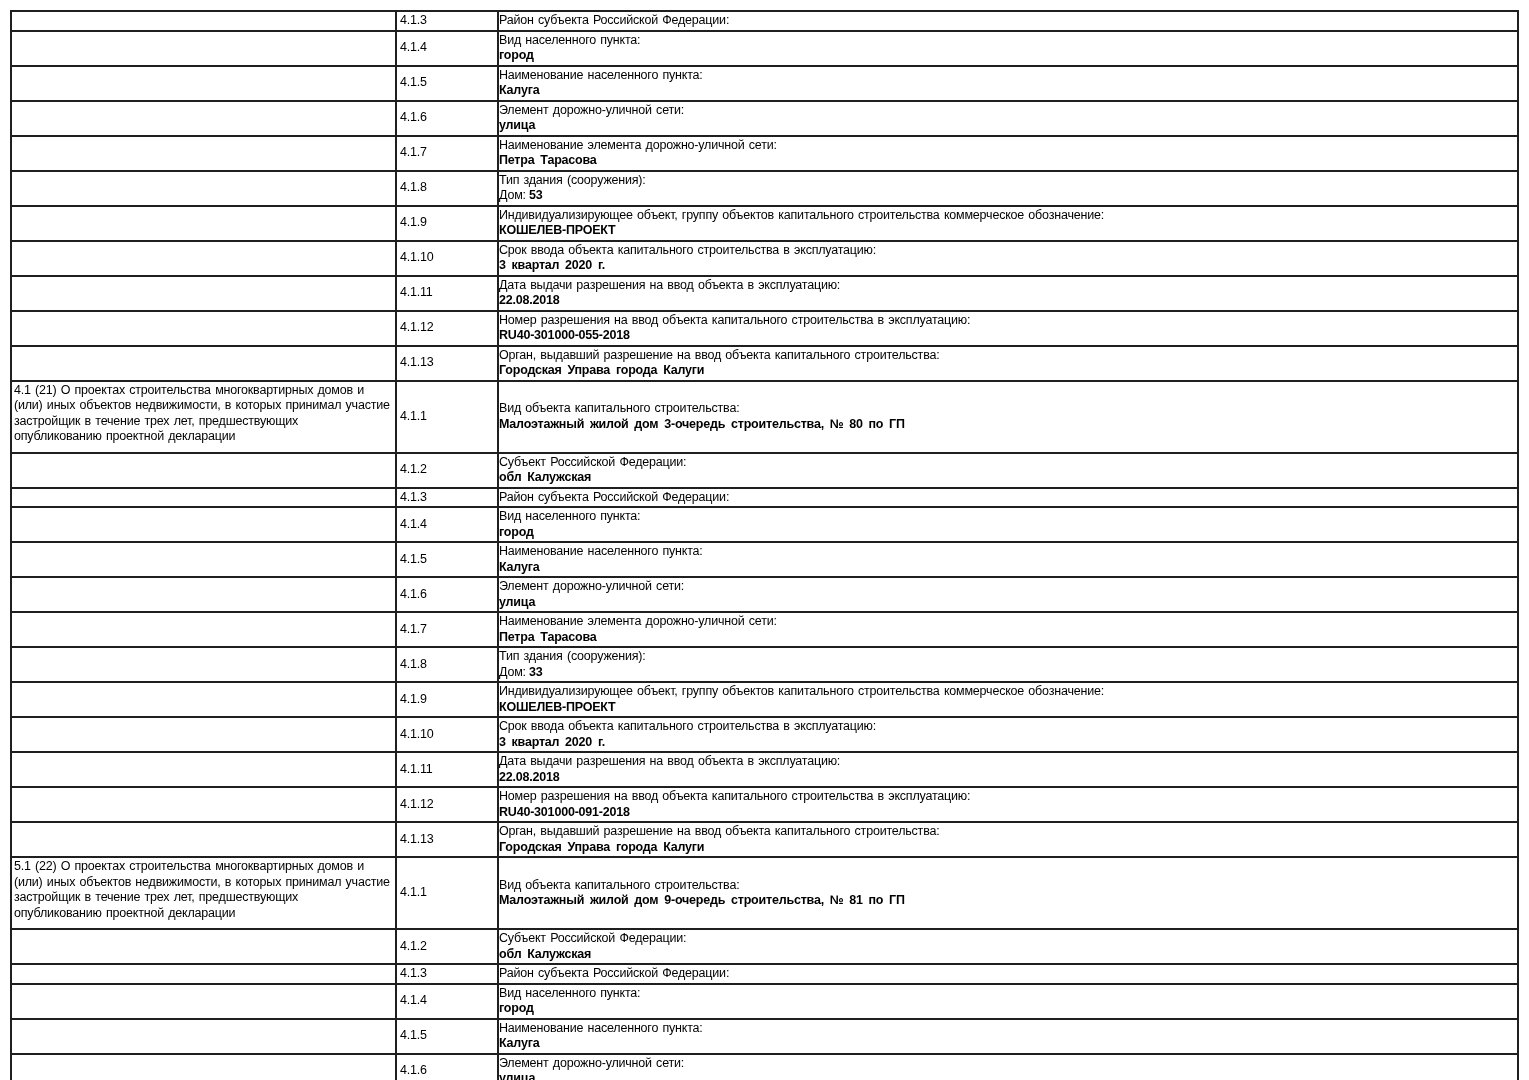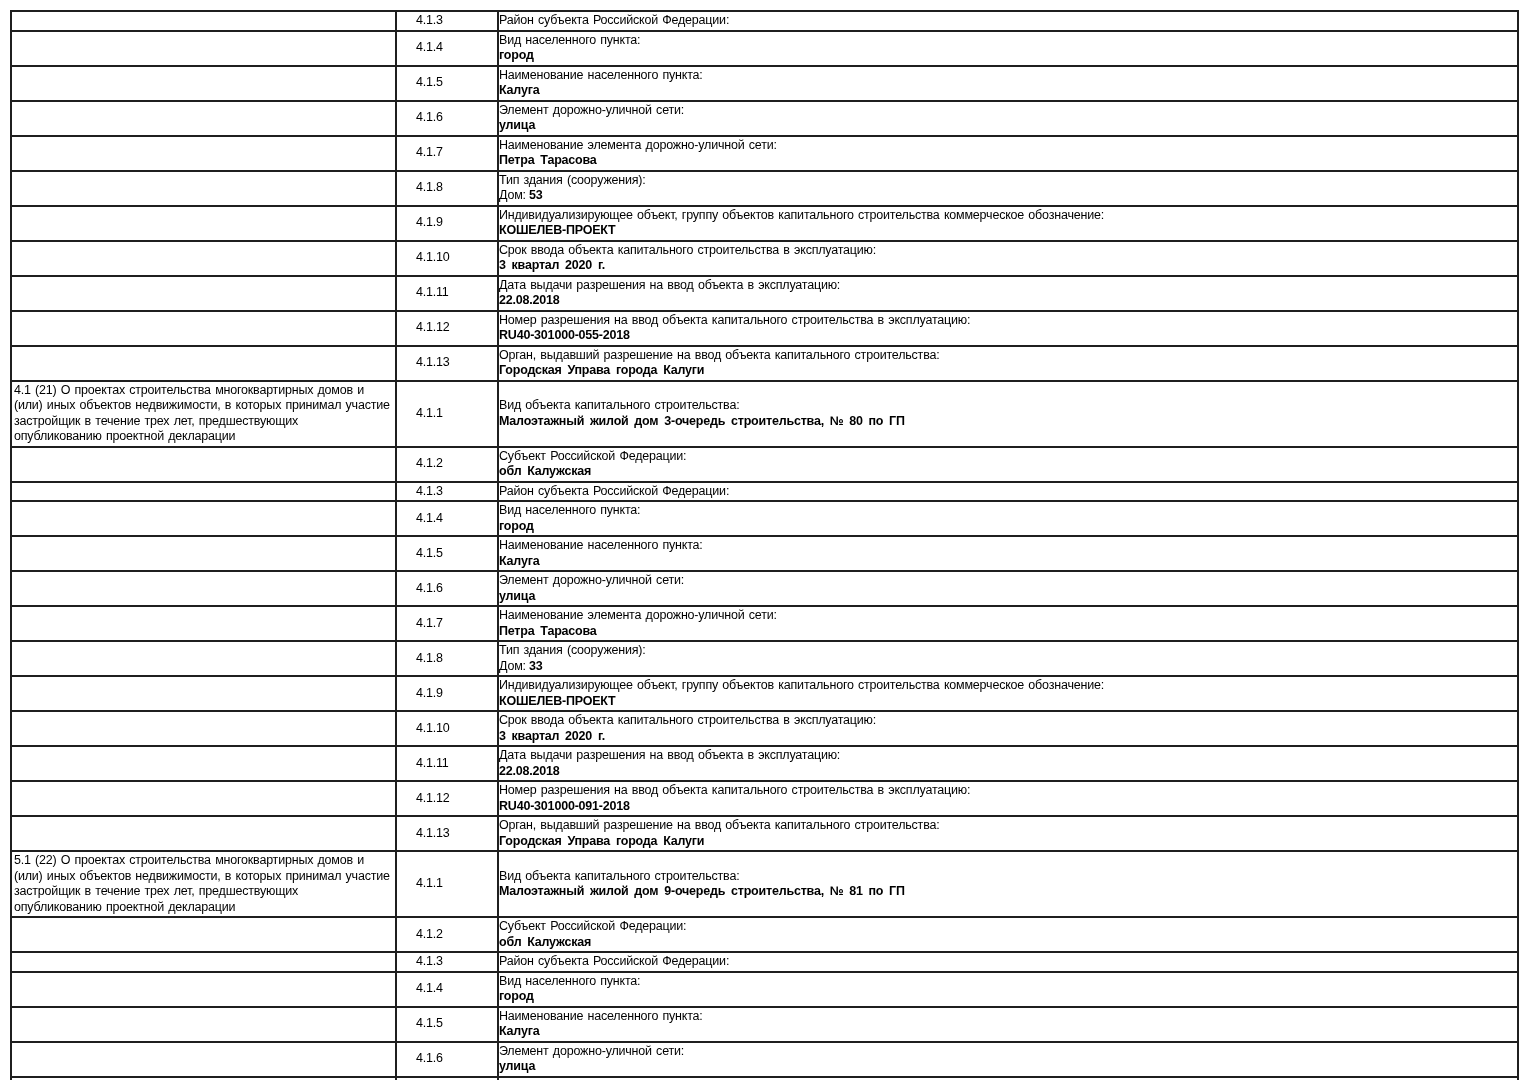--- a/index.html
+++ b/index.html
@@ -29,25 +29,25 @@
   col.col-code    { width: 102px; }
   col.col-content { width: 1020px; }
   td {
     border: 2px solid #1f1f1f;
     padding: 0 3px;
     vertical-align: middle;
     overflow: hidden;
   }
   td.cell-desc {
     vertical-align: top;
-    padding: 1px 5px 1px 2px;
+    padding: 1px 5px 7px 2px;
     word-spacing: 1px;
   }
   td.cell-code {
-    padding-left: 19px;
+    padding-left: 3px;
   }
   td.cell-content {
     padding: 1px 0;
   }
   .field-label {
     font-weight: normal;
     word-spacing: 1px;
   }
   .field-value {
     font-weight: bold;

